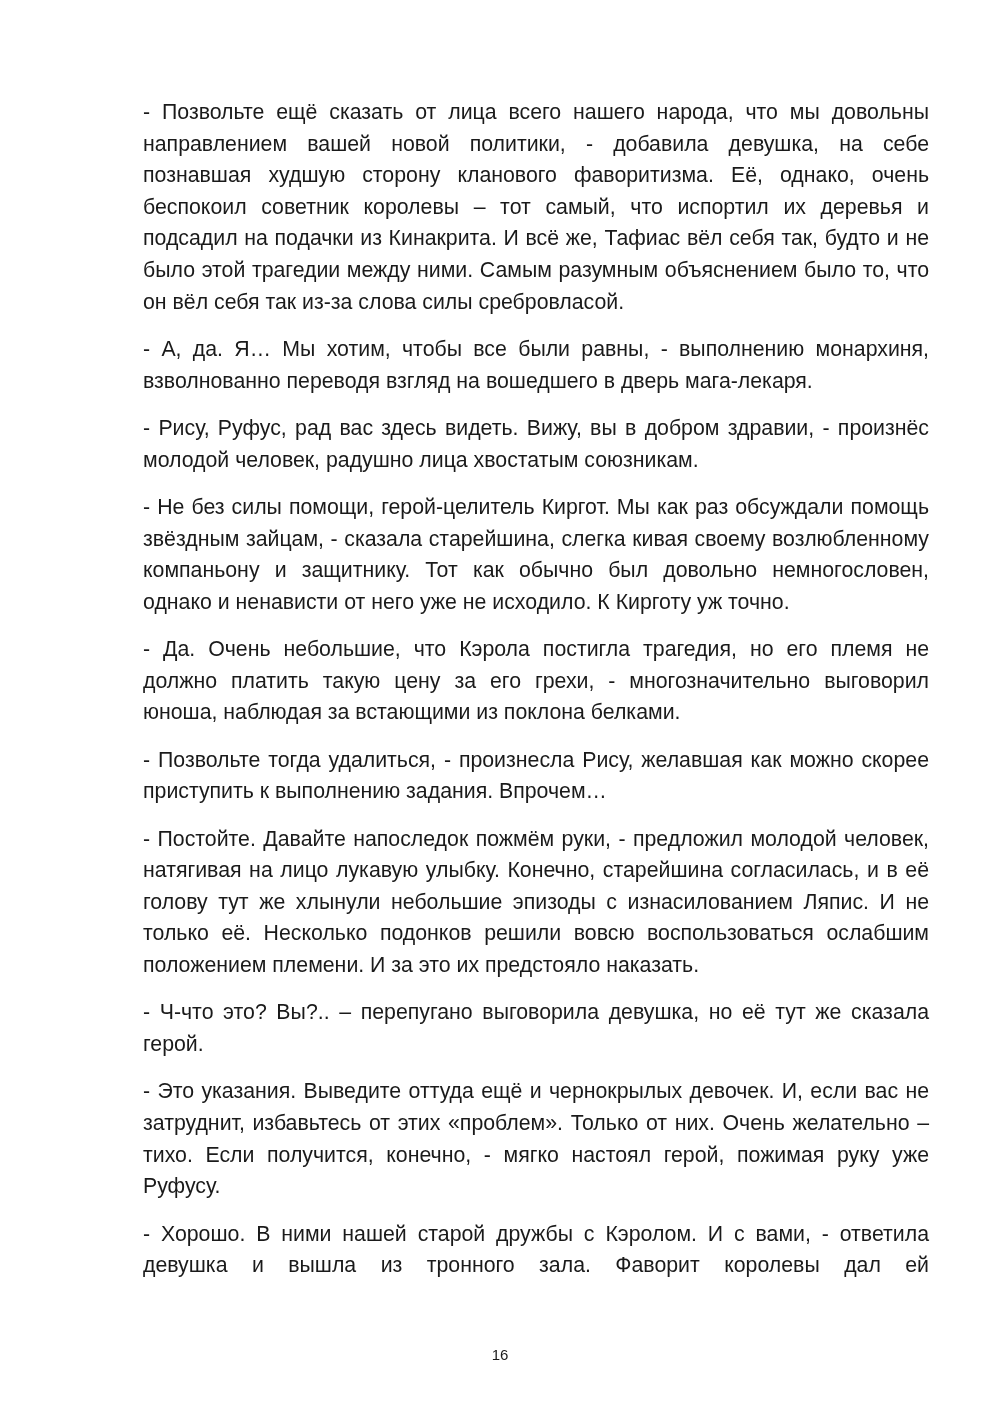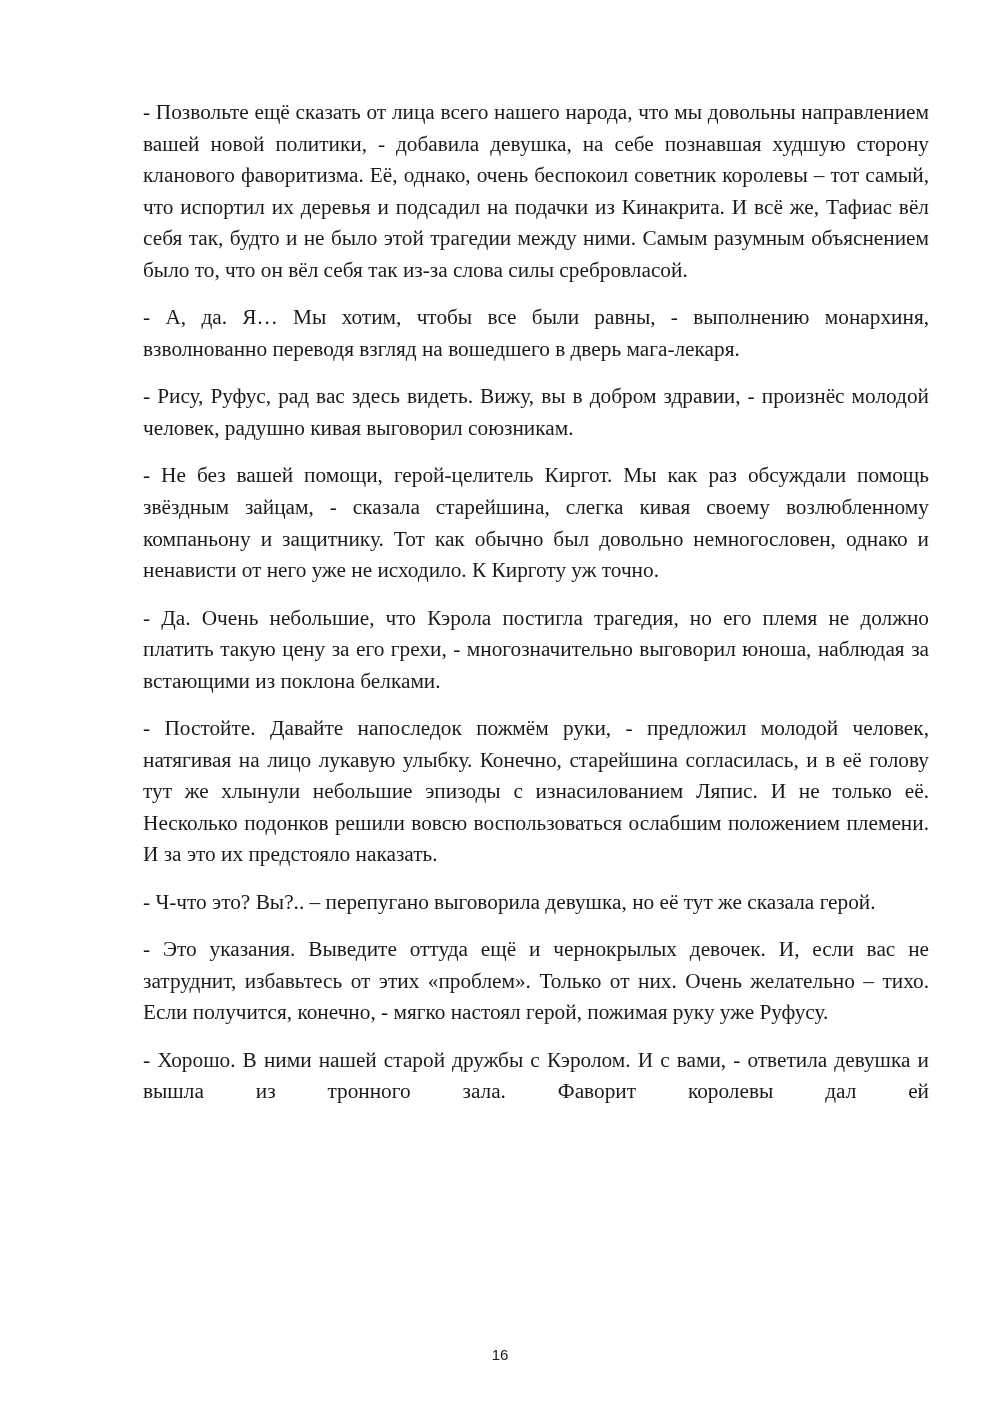--- a/index.html
+++ b/index.html
@@ -3,21 +3,21 @@
   <meta charset="utf-8">
   <style>
     html, body { margin: 0; padding: 0; background: #ffffff; }
     body { width: 1000px; height: 1414px; position: relative; overflow: hidden; }
     .page {
       position: absolute;
       left: 143px;
       top: 97px;
       width: 786px;
       color: #1a1a1a;
-      font-family: Liberation Serif, serif;
+      font-family: Liberation Sans, sans-serif;
       font-size: 21.3px;
       line-height: 31.6px;
     }
     .para {
       margin: 0 0 15.8px 0;
       text-align: justify;
       hyphens: none;
     }
     .para.continues { text-align-last: justify; }
     .page-number {
@@ -30,22 +30,23 @@
       font-size: 15px;
       color: #1a1a1a;
     }
   </style>
 </head>
 <body>
 
 <div class="page">
   <p class="para">- Позвольте ещё сказать от лица всего нашего народа, что мы довольны направлением вашей новой политики, - добавила девушка, на себе познавшая худшую сторону кланового фаворитизма. Её, однако, очень беспокоил советник королевы – тот самый, что испортил их деревья и подсадил на подачки из Кинакрита. И всё же, Тафиас вёл себя так, будто и не было этой трагедии между ними. Самым разумным объяснением было то, что он вёл себя так из-за слова силы сребровласой.</p>
   <p class="para">- А, да. Я… Мы хотим, чтобы все были равны, - выполнению монархиня, взволнованно переводя взгляд на вошедшего в дверь мага-лекаря.</p>
-  <p class="para">- Рису, Руфус, рад вас здесь видеть. Вижу, вы в добром здравии, - произнёс молодой человек, радушно кивая выговорил союзникам.</p>
-  <p class="para">- Не без вашей помощи, герой-целитель Киргот. Мы как раз обсуждали помощь звёздным зайцам, - сказала старейшина, слегка кивая своему возлюбленному компаньону и защитнику. Тот как обычно был довольно немногословен, однако и ненависти от него уже не исходило. К Кирготу уж точно.</p>
+  <p class="para">- Рису, Руфус, рад вас здесь видеть. Вижу, вы в добром здравии, - произнёс молодой человек, радушно лица хвостатым союзникам.</p>
+  <p class="para">- Не без силы помощи, герой-целитель Киргот. Мы как раз обсуждали помощь звёздным зайцам, - сказала старейшина, слегка кивая своему возлюбленному компаньону и защитнику. Тот как обычно был довольно немногословен, однако и ненависти от него уже не исходило. К Кирготу уж точно.</p>
   <p class="para">- Да. Очень небольшие, что Кэрола постигла трагедия, но его племя не должно платить такую цену за его грехи, - многозначительно выговорил юноша, наблюдая за встающими из поклона белками.</p>
+  <p class="para">- Позвольте тогда удалиться, - произнесла Рису, желавшая как можно скорее приступить к выполнению задания. Впрочем…</p>
   <p class="para">- Постойте. Давайте напоследок пожмём руки, - предложил молодой человек, натягивая на лицо лукавую улыбку. Конечно, старейшина согласилась, и в её голову тут же хлынули небольшие эпизоды с изнасилованием Ляпис. И не только её. Несколько подонков решили вовсю воспользоваться ослабшим положением племени. И за это их предстояло наказать.</p>
   <p class="para">- Ч-что это? Вы?.. – перепугано выговорила девушка, но её тут же сказала герой.</p>
   <p class="para">- Это указания. Выведите оттуда ещё и чернокрылых девочек. И, если вас не затруднит, избавьтесь от этих «проблем». Только от них. Очень желательно – тихо. Если получится, конечно, - мягко настоял герой, пожимая руку уже Руфусу.</p>
   <p class="para continues">- Хорошо. В ними нашей старой дружбы с Кэролом. И с вами, - ответила девушка и вышла из тронного зала. Фаворит королевы дал ей</p>
 </div>
 
 <div class="page-number">16</div>
 
 </body></html>

